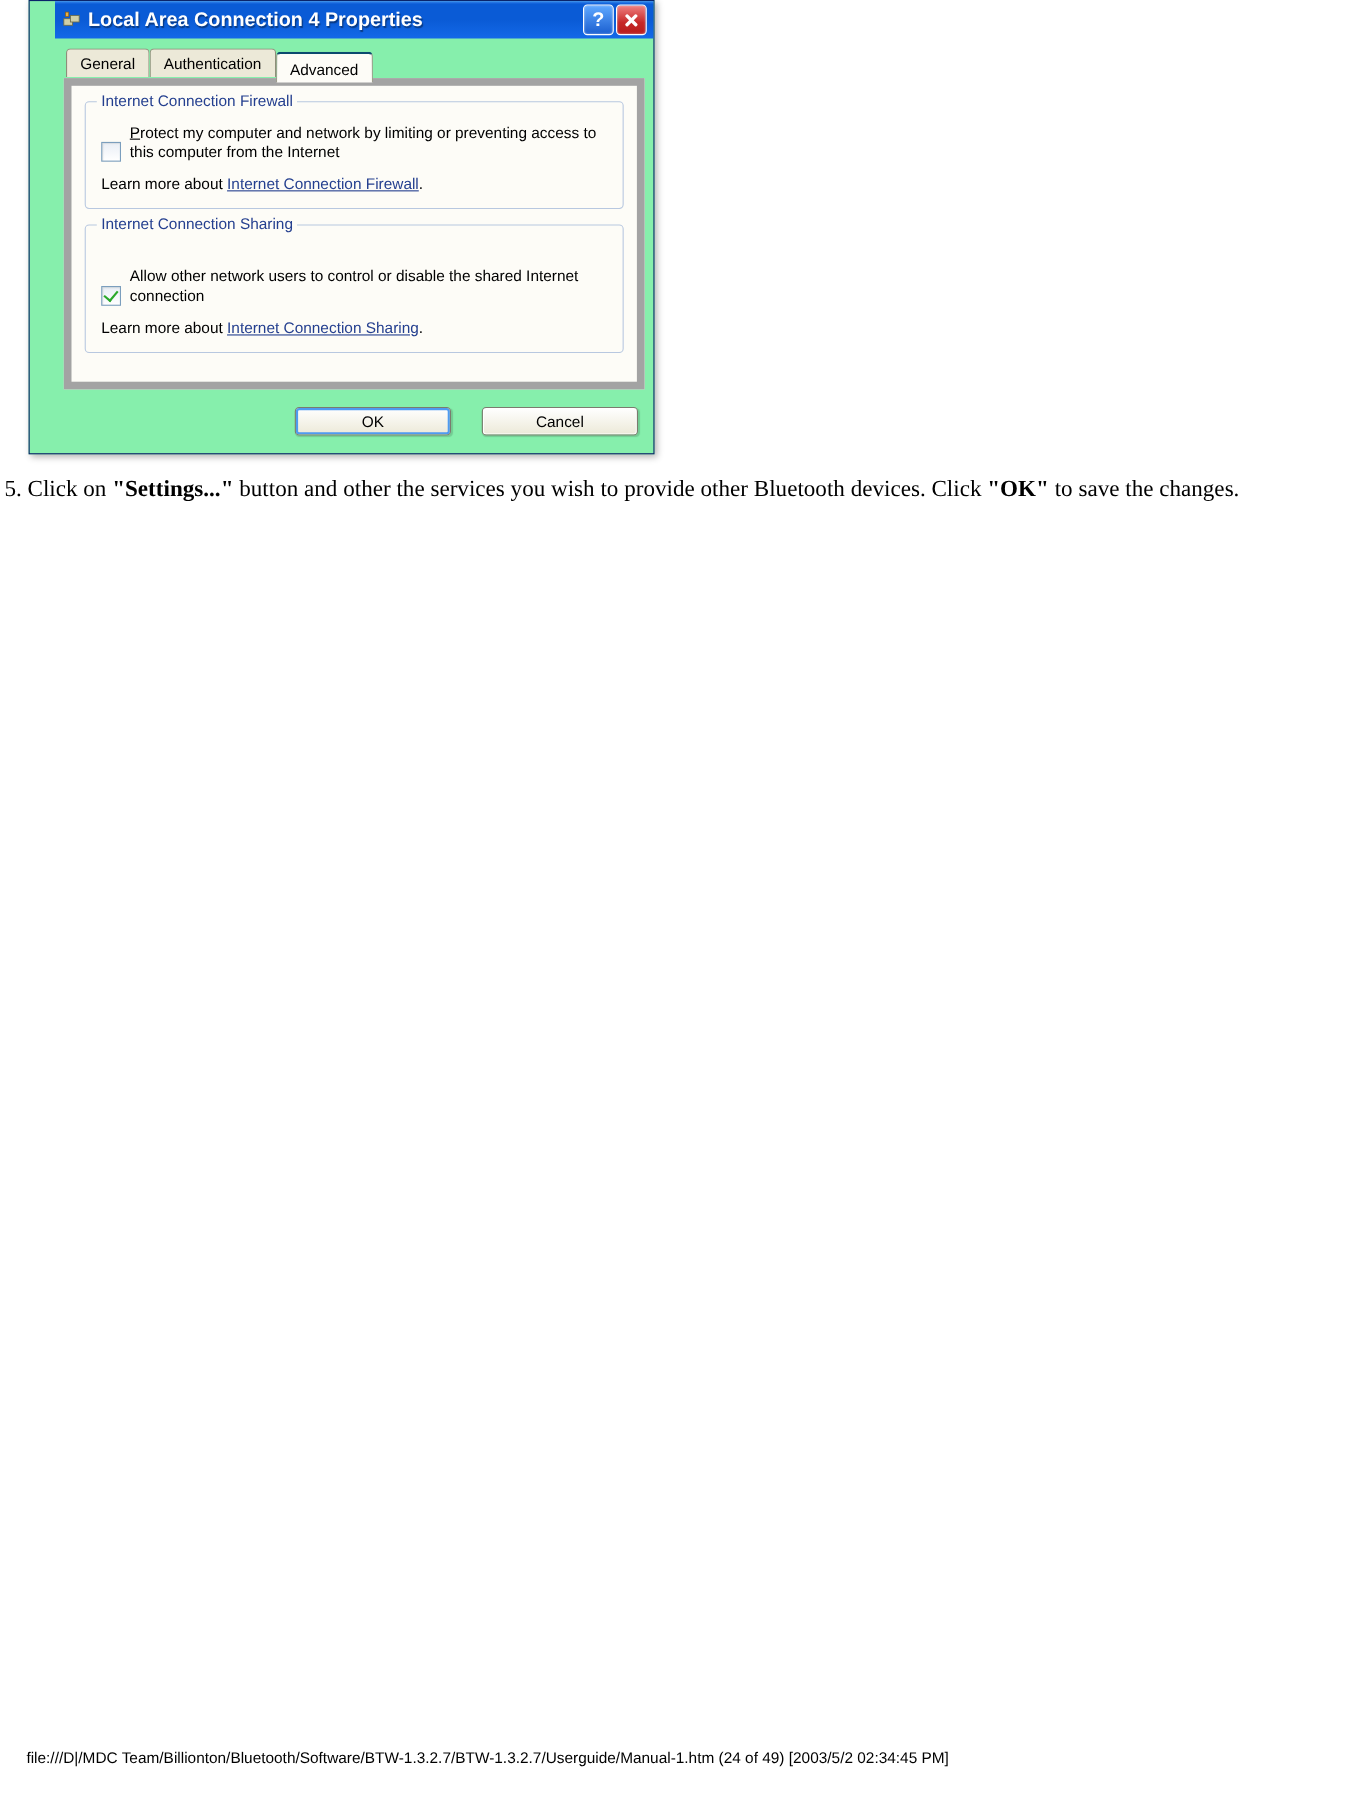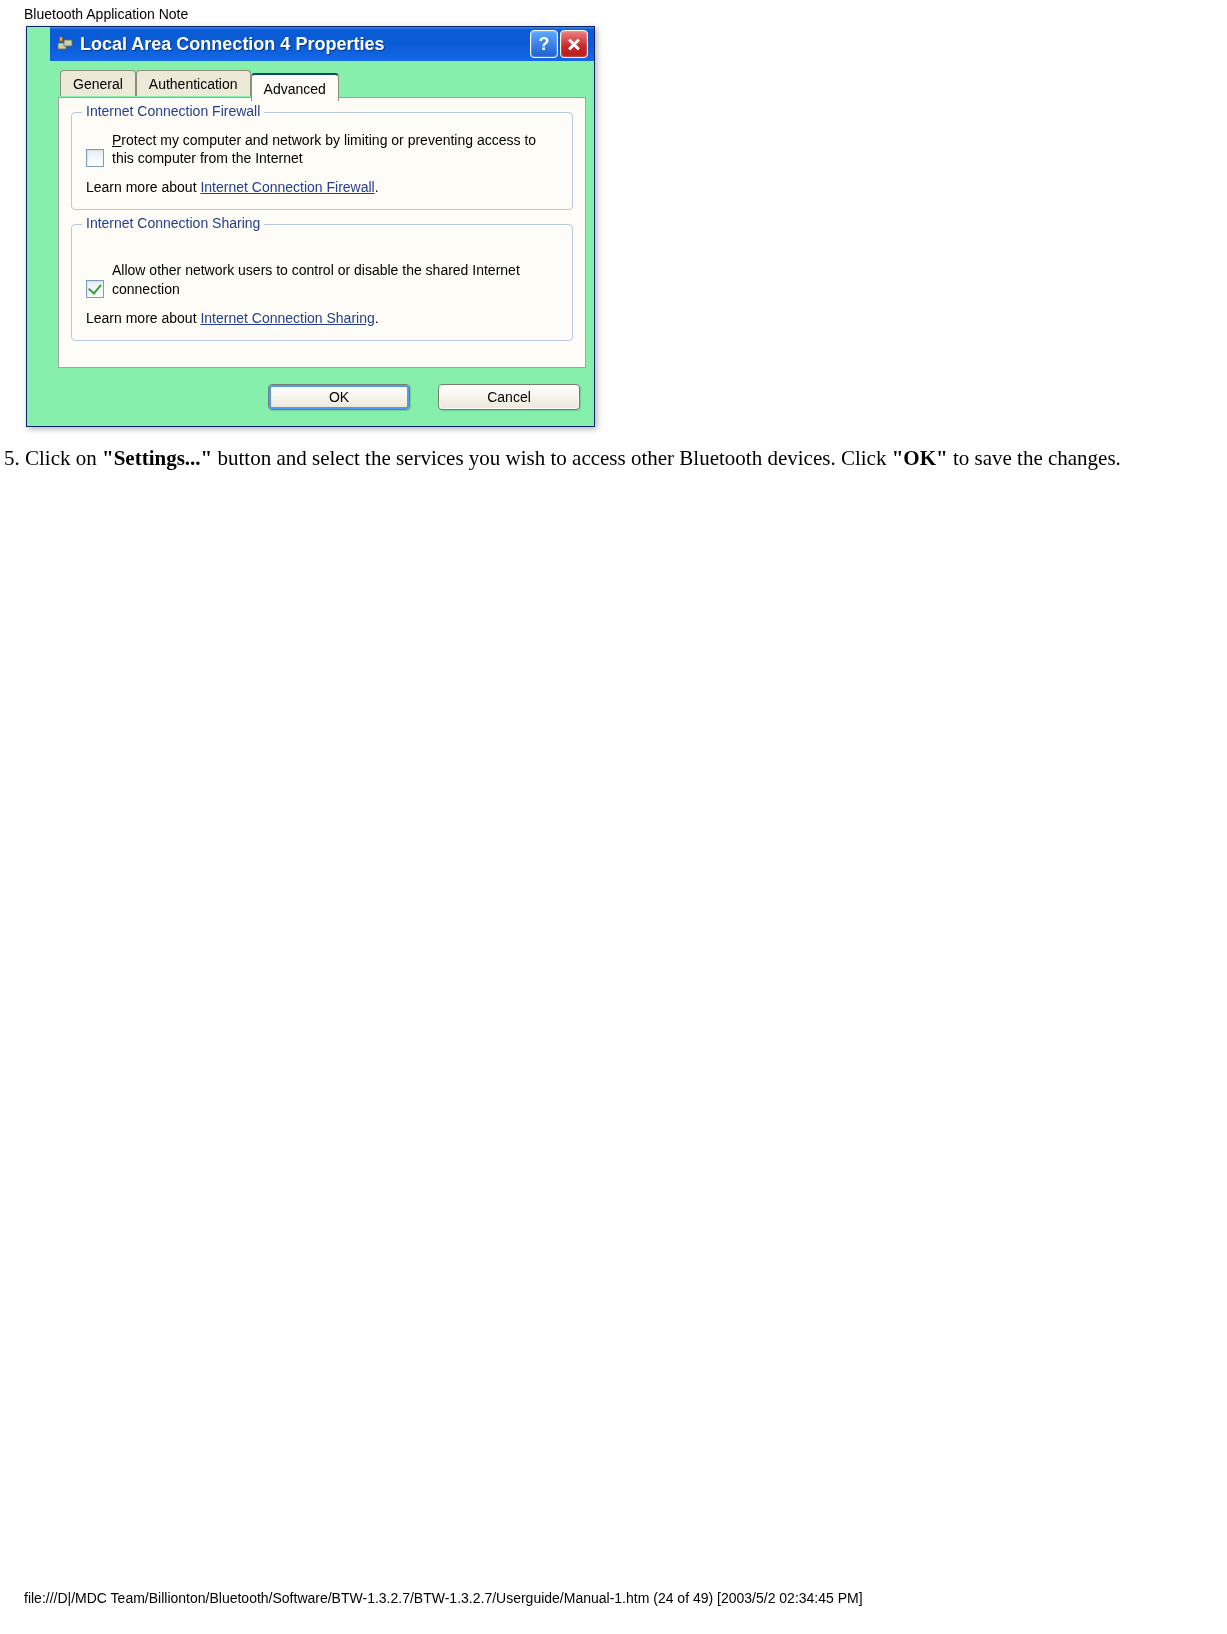--- a/index.html
+++ b/index.html
@@ -109,21 +109,21 @@
     top: 1px;
   }
   .tab.active {
     background: #fdfcf7;
     border-top: 2px solid #0c4a6e;
     padding-top: 6px;
     top: 4px;
     z-index: 3;
   }
   .tab-panel {
-    border: 1px solid #a3a3a3;
+    border: 7px solid #a3a3a3;
     background: #fdfcf7;
     margin: 0 4px 6px 4px;
     padding: 14px 12px 12px 12px;
     position: relative;
   }
   .groupbox {
     border: 1px solid #b8c8e0;
     border-radius: 4px;
     position: relative;
     padding: 18px 14px 14px 14px;
@@ -243,21 +243,20 @@
     top: 1590px;
     white-space: nowrap;
   }
   .page-wrap { position: relative; min-height: 1634px; }
 </style>
 </head>
 <body>
 
 <div class="page-wrap">
 
-  <div class="page-header">Bluetooth Application Note</div>
 
   <div class="dialog">
 
     <div class="titlebar">
       <span class="titlebar-icon">
         <svg width="18" height="18" viewBox="0 0 18 18">
           <rect x="2" y="8" width="8" height="6" fill="#cfcfa8" stroke="#6b6b4a" stroke-width="0.8"></rect>
           <rect x="8" y="5" width="8" height="6" fill="#cfcfa8" stroke="#6b6b4a" stroke-width="0.8"></rect>
           <rect x="3.5" y="2" width="3" height="4" fill="#e8b040" stroke="#8a5a10" stroke-width="0.6"></rect>
         </svg>
@@ -312,18 +311,18 @@
 
       <div class="button-row">
         <div class="xp-button default">OK</div>
         <div class="xp-button">Cancel</div>
       </div>
     </div>
 
   </div>
 
   <div class="instruction">
-    <span>5. Click on </span><b>"Settings..."</b><span> button and select the services you wish to access other Bluetooth devices. Click </span><b>"OK"</b><span> to save the changes.</span>
+    <span>5. Click on </span><b>"Settings..."</b><span> button and other the services you wish to provide other Bluetooth devices. Click </span><b>"OK"</b><span> to save the changes.</span>
   </div>
 
   <div class="footer">file:///D|/MDC Team/Billionton/Bluetooth/Software/BTW-1.3.2.7/BTW-1.3.2.7/Userguide/Manual-1.htm (24 of 49) [2003/5/2 02:34:45 PM]</div>
 
 </div>
 
 </body></html>

